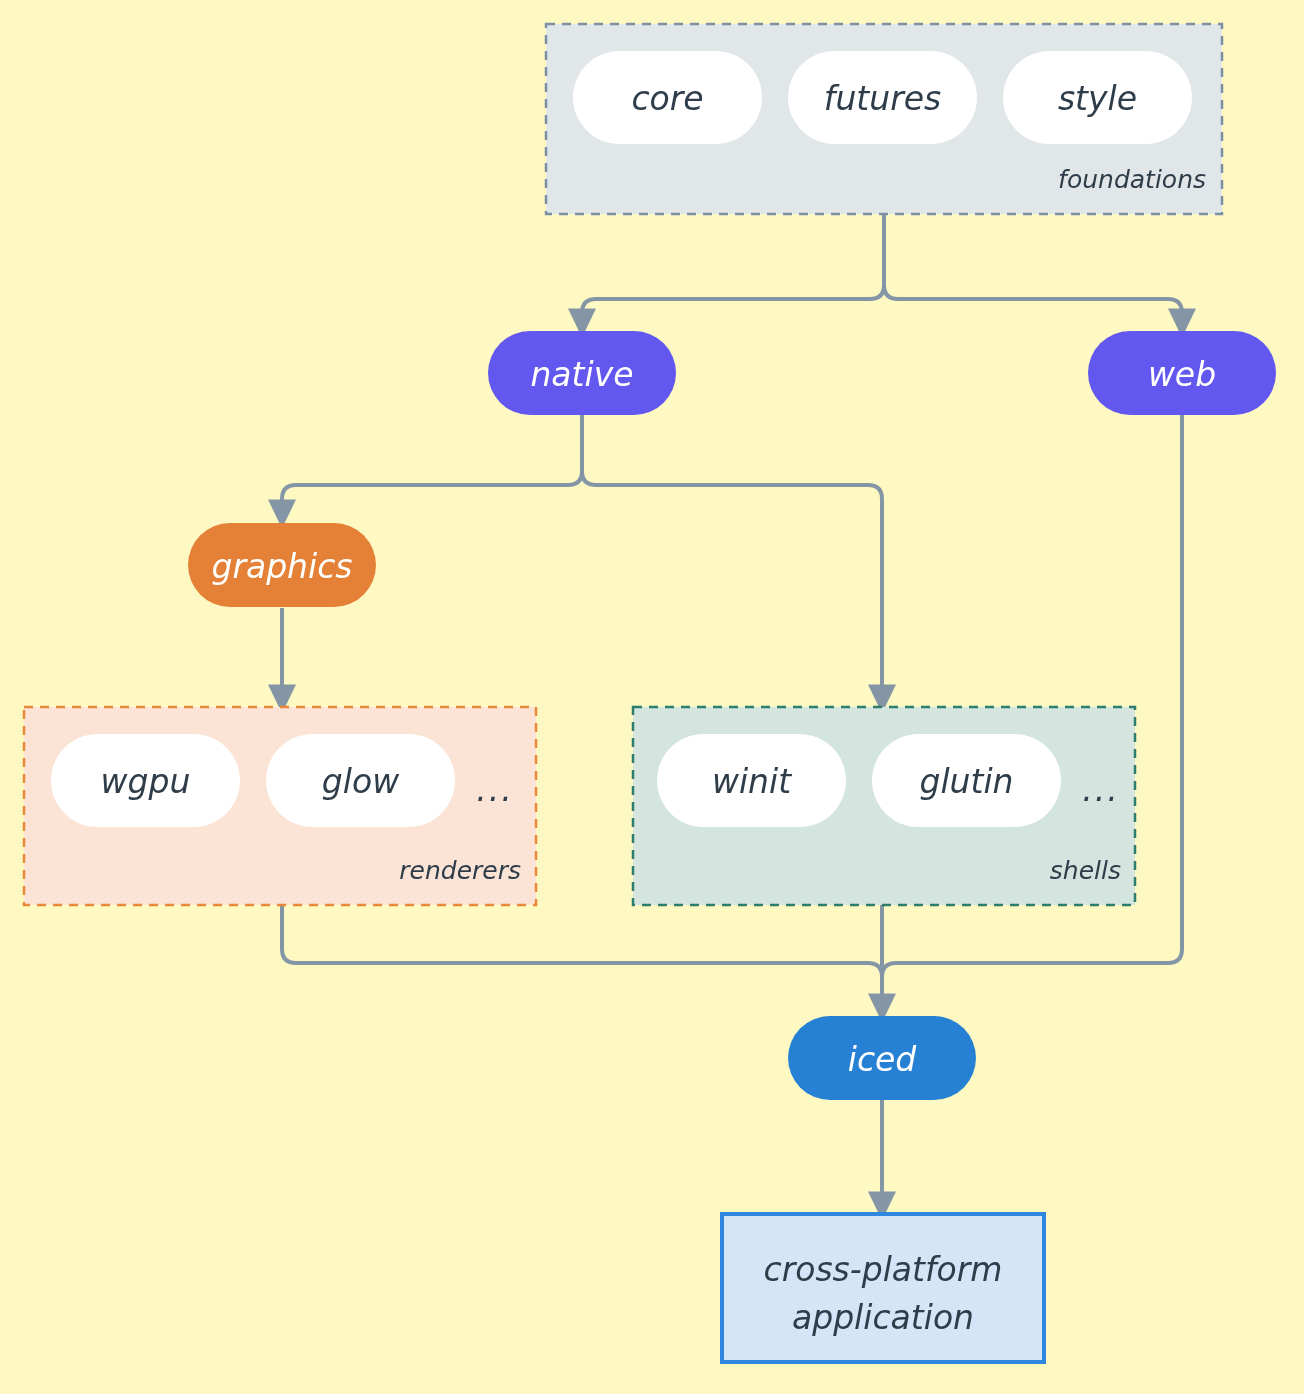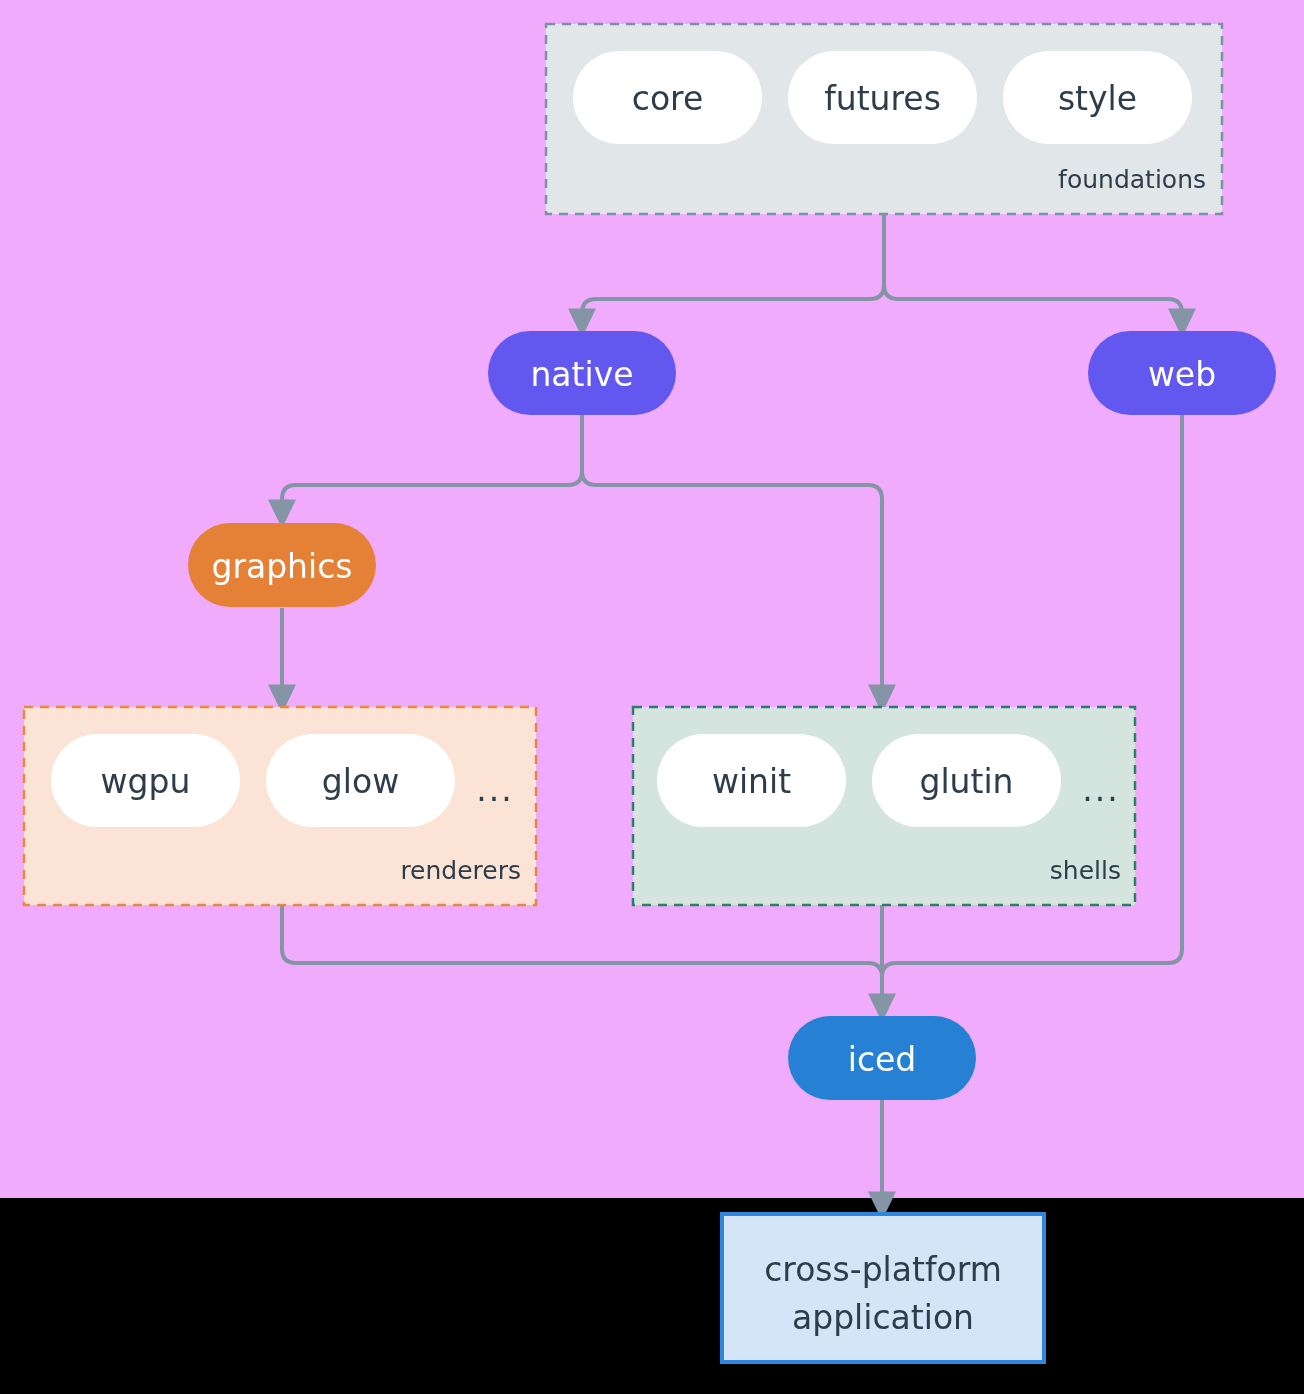--- a/index.html
+++ b/index.html
@@ -9,22 +9,23 @@
   }
   body {
     width: 1304px;
     height: 1394px;
     overflow: hidden;
     font-family: "DejaVu Sans", sans-serif;
   }
   #diagram-root {
     position: relative;
     width: 1304px;
-    height: 1198px;
-    background: #f0abfc;
+    height: 1394px;
+    background: #fef9c3;
+    font-style: italic;
   }
   svg.diagram {
     display: block;
     width: 1304px;
     height: 1394px;
   }
   .cluster-rect {
     stroke-width: 2.5;
     stroke-dasharray: 9 7;
   }

